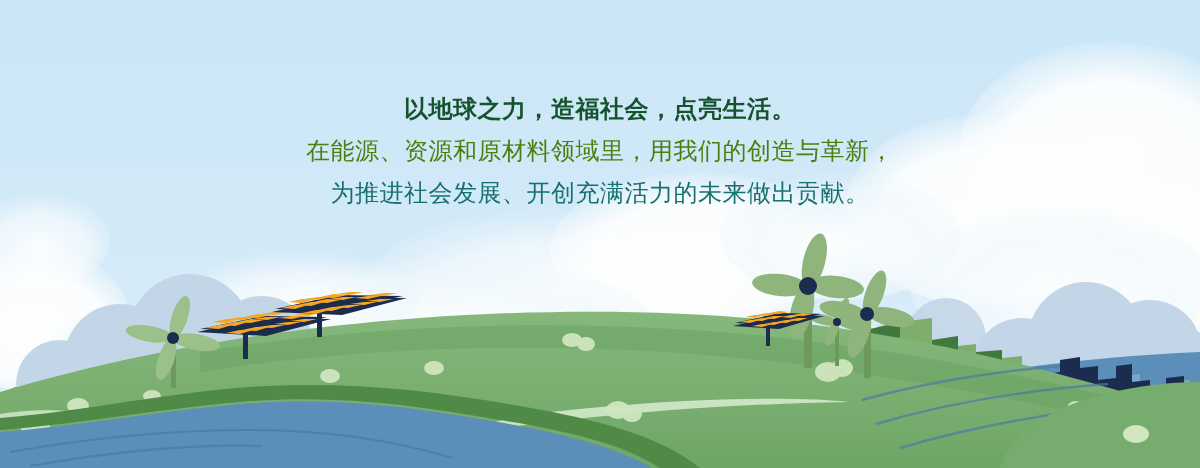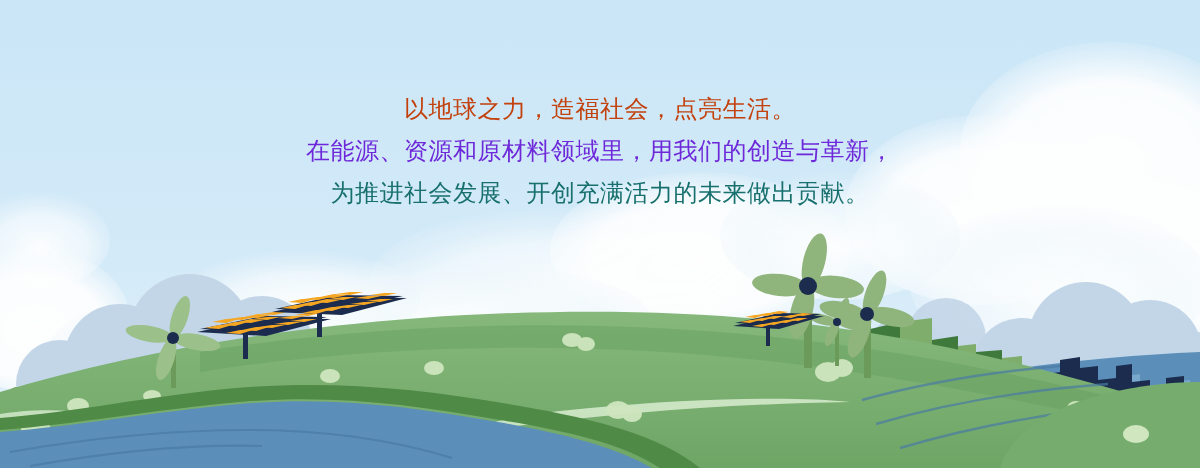--- a/index.html
+++ b/index.html
@@ -337,18 +337,18 @@
           <polygon points="788,320 798,318 808,318 798,321"></polygon>
           <polygon points="781,317 791,315 801,315 791,318"></polygon>
           <polygon points="793,315 803,313 813,314 803,316"></polygon>
         </g>
       </g>
 
     </g>
   </svg>
 
   <div id="tagline">
-    <span class="ln" style="color: #c2410c;">以地球之力，造福社会，点亮生活。</span>
-    <span class="ln" style="color: #6d28d9;">在能源、资源和原材料领域里，用我们的创造与革新，</span>
+    <span class="ln" style="color: #14532d; font-weight: bold;">以地球之力，造福社会，点亮生活。</span>
+    <span class="ln" style="color: #4d7c0f;">在能源、资源和原材料领域里，用我们的创造与革新，</span>
     <span class="ln" style="color: rgb(24, 112, 110); font-family: Liberation Serif, serif;">为推进社会发展、开创充满活力的未来做出贡献。</span>
   </div>
 
 </div>
 
 </body></html>

